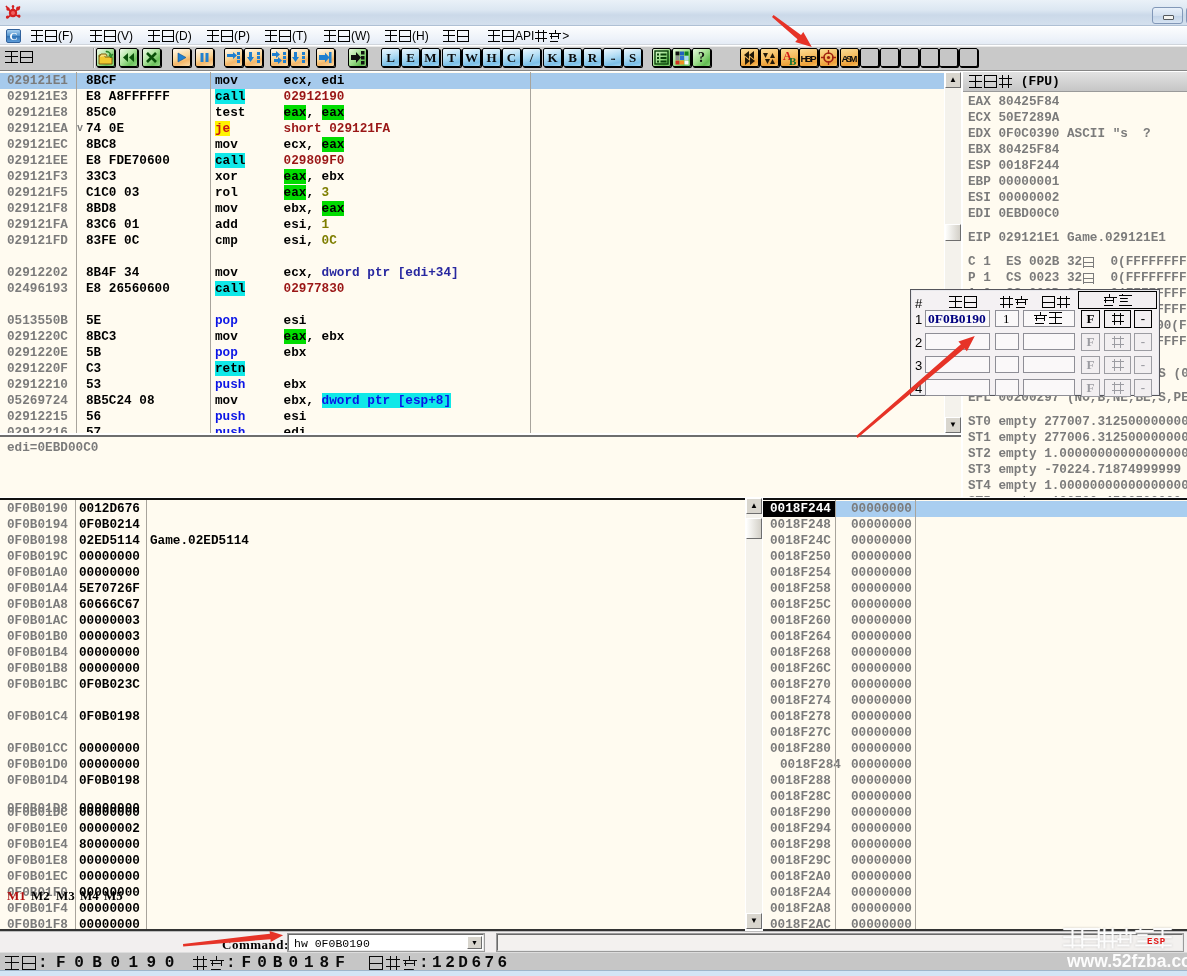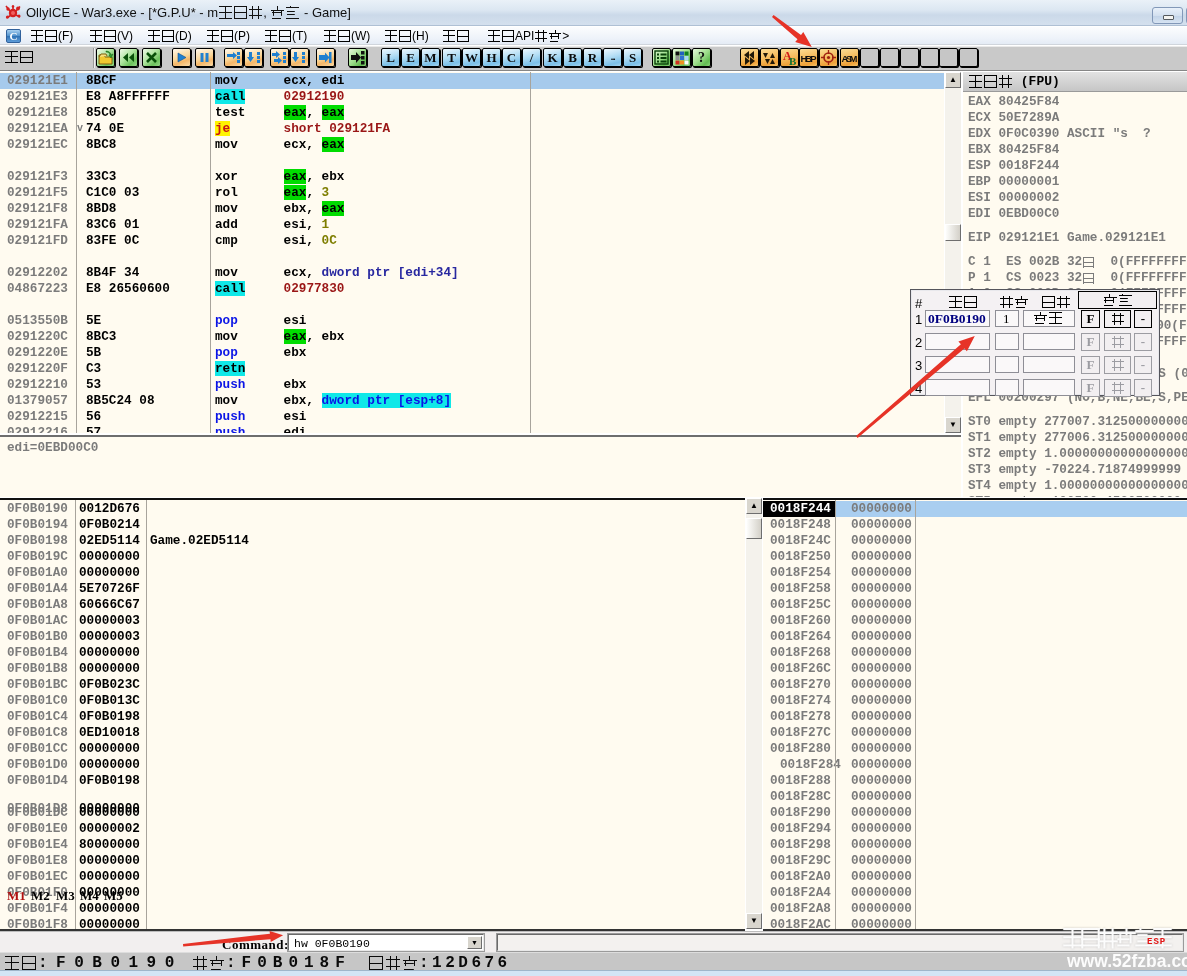--- a/index.html
+++ b/index.html
@@ -128,21 +128,20 @@
         <circle cx="9" cy="9" r="4.2"></circle>
         <circle cx="4" cy="5" r="1.7"></circle>
         <circle cx="14" cy="4.5" r="1.9"></circle>
  <circle cx="15" cy="12" r="1.5"></circle>
         <circle cx="3.5" cy="13" r="1.6"></circle>
         <circle cx="9" cy="2.5" r="1.3"></circle>
  <path d="M6 7 L2 2 M12 7 L16 2.5 M12 11 L16 13 M6.5 11.5 L2.5 14 M9 5 L9 1.5" stroke="#D42020" stroke-width="1.6"></path>
       </g>
  <circle cx="9" cy="9" r="2" fill="#F06060"></circle>
     </svg>
-<div id="title-text" class="abs" style="display:flex;align-items:center">OllyICE - War3.exe - [*G.P.U* - m<i class="cj ga s14"></i><i class="cj gb s14"></i><i class="cj gc s14"></i>, <i class="cj gd s14"></i><i class="cj ge s14"></i> - Game]</div>
 <div id="minbtn" class="abs">
       <div class="dash"></div>
     </div>
 <div class="abs" style="left:1186px;top:7px;width:8px;height:17px;border:1px solid #8298B8;border-radius:3px;background:linear-gradient(#E9F1FA,#D3E0EF 50%,#C3D4E8 55%,#D7E4F2)"></div>
 
 <div id="menubar" class="abs"></div>
     <div class="menuitem" style="left:30px"><i class="cj ga s12"></i><i class="cj gb s12"></i>(F)</div>
     <div class="menuitem" style="left:89px"><i class="cj ga s12"></i><i class="cj gb s12"></i>(V)</div>
     <div class="menuitem" style="left:147px"><i class="cj ga s12"></i><i class="cj gb s12"></i>(D)</div>
     <div class="menuitem" style="left:206px"><i class="cj ga s12"></i><i class="cj gb s12"></i>(P)</div>
@@ -345,20 +344,25 @@
         <s class="gray" style="left:7px">029121EA</s>
         <s class="gray" style="left:77px;font-size:10px">v</s>
         <s class="blk" style="left:86px">74 0E</s>
         <s style="left:215px"><b class="hyel">je</b><b class="blk">       </b><b class="mar">short 029121FA</b></s>
       </div>
       <div class="row" style="top:65px">
         <s class="gray" style="left:7px">029121EC</s>
         <s class="blk" style="left:86px">8BC8</s>
         <s style="left:215px"><b class="blk">mov      ecx, </b><b class="hgrn">eax</b></s>
       </div>
+      <div class="row" style="top:81px">
+        <s class="gray" style="left:7px">029121EE</s>
+        <s class="blk" style="left:86px">E8 FDE70600</s>
+        <s style="left:215px"><b class="hcyn">call</b><b class="blk">     </b><b class="mar">029809F0</b></s>
+      </div>
       <div class="row" style="top:97px">
         <s class="gray" style="left:7px">029121F3</s>
         <s class="blk" style="left:86px">33C3</s>
         <s style="left:215px"><b class="blk">xor      </b><b class="hgrn">eax</b><b class="blk">, ebx</b></s>
       </div>
       <div class="row" style="top:113px">
         <s class="gray" style="left:7px">029121F5</s>
         <s class="blk" style="left:86px">C1C0 03</s>
         <s style="left:215px"><b class="blk">rol      </b><b class="hgrn">eax</b><b class="blk">, </b><b class="oli">3</b></s>
       </div>
@@ -376,21 +380,21 @@
         <s class="gray" style="left:7px">029121FD</s>
         <s class="blk" style="left:86px">83FE 0C</s>
         <s style="left:215px"><b class="blk">cmp      esi, </b><b class="oli">0C</b></s>
       </div>
       <div class="row" style="top:193px">
         <s class="gray" style="left:7px">02912202</s>
         <s class="blk" style="left:86px">8B4F 34</s>
         <s style="left:215px"><b class="blk">mov      ecx, </b><b class="nav">dword ptr [edi+34]</b></s>
       </div>
       <div class="row" style="top:209px">
-        <s class="gray" style="left:7px">04867223</s>
+        <s class="gray" style="left:7px">02496193</s>
         <s class="blk" style="left:86px">E8 26560600</s>
         <s style="left:215px"><b class="hcyn">call</b><b class="blk">     </b><b class="mar">02977830</b></s>
       </div>
       <div class="row" style="top:241px">
         <s class="gray" style="left:7px">0513550B</s>
         <s class="blk" style="left:86px">5E</s>
         <s style="left:215px"><b class="blu">pop</b><b class="blk">      esi</b></s>
       </div>
       <div class="row" style="top:257px">
         <s class="gray" style="left:7px">0291220C</s>
@@ -406,21 +410,21 @@
         <s class="gray" style="left:7px">0291220F</s>
         <s class="blk" style="left:86px">C3</s>
         <s style="left:215px"><b class="hcyn">retn</b></s>
       </div>
       <div class="row" style="top:305px">
         <s class="gray" style="left:7px">02912210</s>
         <s class="blk" style="left:86px">53</s>
         <s style="left:215px"><b class="blu">push</b><b class="blk">     ebx</b></s>
       </div>
       <div class="row" style="top:321px">
-        <s class="gray" style="left:7px">01379057</s>
+        <s class="gray" style="left:7px">05269724</s>
         <s class="blk" style="left:86px">8B5C24 08</s>
         <s style="left:215px"><b class="blk">mov      ebx, </b><b class="hcynb">dword ptr [esp+8]</b></s>
       </div>
       <div class="row" style="top:337px">
         <s class="gray" style="left:7px">02912215</s>
         <s class="blk" style="left:86px">56</s>
         <s style="left:215px"><b class="blu">push</b><b class="blk">     esi</b></s>
       </div>
       <div class="row" style="top:353px">
         <s class="gray" style="left:7px">02912216</s>
@@ -479,31 +483,23 @@
         <s class="blk" style="left:79px">00000000</s>
       </div>
       <div class="row" style="top:161px">
         <s class="gray" style="left:7px">0F0B01B8</s>
         <s class="blk" style="left:79px">00000000</s>
       </div>
       <div class="row" style="top:177px">
         <s class="gray" style="left:7px">0F0B01BC</s>
         <s class="blk" style="left:79px">0F0B023C</s>
       </div>
-      <div class="row" style="top:193px">
-        <s class="gray" style="left:7px">0F0B01C0</s>
-        <s class="blk" style="left:79px">0F0B013C</s>
-      </div>
       <div class="row" style="top:209px">
         <s class="gray" style="left:7px">0F0B01C4</s>
         <s class="blk" style="left:79px">0F0B0198</s>
-      </div>
-      <div class="row" style="top:225px">
-        <s class="gray" style="left:7px">0F0B01C8</s>
-        <s class="blk" style="left:79px">0ED10018</s>
       </div>
       <div class="row" style="top:241px">
         <s class="gray" style="left:7px">0F0B01CC</s>
         <s class="blk" style="left:79px">00000000</s>
       </div>
       <div class="row" style="top:257px">
         <s class="gray" style="left:7px">0F0B01D0</s>
         <s class="blk" style="left:79px">00000000</s>
       </div>
       <div class="row" style="top:273px">

